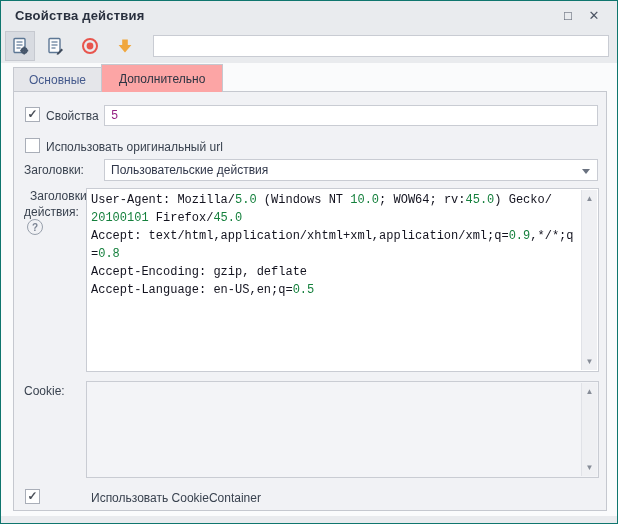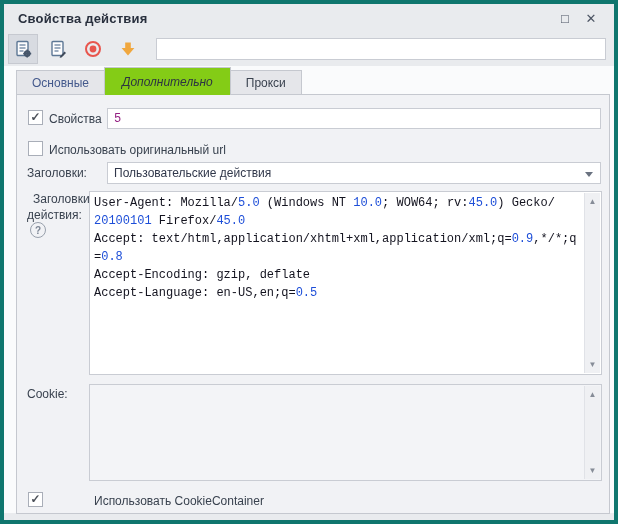--- a/index.html
+++ b/index.html
@@ -1,19 +1,19 @@
 <!DOCTYPE html>
 <html><head>
 <meta charset="utf-8">
 <style>
   * { margin:0; padding:0; box-sizing:border-box; }
   html,body { background:#cfd2d8; font-family:"Liberation Sans", sans-serif; }
   .window{
     position:relative; width:618px; height:524px;
-    background:#fafbfc; border:4px solid #0f766e; overflow:hidden;
+    background:#fafbfc; border:1px solid #0f766e; overflow:hidden;
   }
   
   .titlebar{
     position:absolute; left:0; top:0; right:0; height:28px;
     background:#e9ebee; display:flex; align-items:center; padding:0 10px 0 14px;
   }
   .title{ font-size:13px; font-weight:bold; color:#29303e; letter-spacing:.2px; }
   .titlebar .spacer{ flex:1; }
   .win-btn{
     width:26px; height:22px; display:flex; align-items:center; justify-content:center;
@@ -39,22 +39,22 @@
     display:flex; align-items:flex-end; padding-left:12px; background:#fafbfc;
   }
   .tab{
     height:24px; padding:0 15px; display:flex; align-items:center;
     background:#e5e6ea; border:1px solid #c5c8cf; border-bottom:none;
     font-size:12px; margin-left:-1px; position:relative; z-index:1; color:#3a424f;
   }
   .tab:first-child{ margin-left:0; }
   .tab.t-main{ color:#44598c; }
   .tab.active{
-    height:28px; background:#84cc16; color:#2d3442; z-index:3;
-    margin-bottom:-1px; padding:0 17px;font-style:italic;
+    height:28px; background:#fca5a5; color:#2d3442; z-index:3;
+    margin-bottom:-1px; padding:0 17px;
   }
   
   .panel{
     position:absolute; left:12px; top:90px; width:594px; height:420px;
     background:#f1f2f5; border:1px solid #c5c8cf; z-index:2;
   }
   .footer-strip{ position:absolute; left:0; right:0; bottom:0; height:7px; background:#e9ebee; }
 
   .checkbox{
     position:absolute; width:15px; height:15px; background:#fff; border:1px solid #a9aeb8;
@@ -87,21 +87,21 @@
   .editor{
     position:absolute; left:72px; border:1px solid #c9ccd3; background:#fff; overflow:hidden;
   }
   .editor.headers{ top:96px; width:513px; height:184px; }
   .editor.cookie{ top:289px; width:513px; height:97px; background:#f3f4f7; }
   .editor .text{
     position:absolute; left:0; top:0; right:17px; bottom:0; padding:2px 4px;
     font-family:"Liberation Mono", monospace; font-size:12px; line-height:18px;
     color:#13131f; white-space:pre; overflow:hidden;
   }
-  .editor .num{ color:#1d4ed8; }
+  .editor .num{ color:#15803d; }
   .vscroll{
     position:absolute; top:1px; right:1px; bottom:1px; width:16px;
     background:#eff0f3; border-left:1px solid #e0e2e7;
   }
   .sarrow{
     position:absolute; left:0; width:15px; height:15px; text-align:center;
     font-size:8px; color:#868c97; line-height:15px;
   }
   .sarrow.up{ top:1px; } .sarrow.down{ bottom:1px; }
 
@@ -159,21 +159,20 @@
           <path d="M7.2 3.5 L12.8 3.5 L12.8 9 L16.4 9 L10 16.5 L3.6 9 L7.2 9 Z" fill="#f0a73e"></path>
         </svg>
       </span>
     </div>
     <input type="text" value="" style="">
   </div>
 
   <div class="tabstrip">
     <div class="tab t-main">Основные</div>
     <div class="tab active">Дополнительно</div>
-    <div class="tab">Прокси</div>
   </div>
 
   <div class="panel">
 
     <div class="checkbox" style="left:11px; top:15px;">
       <span class="mark">✓</span>
     </div>
     <span class="lbl" style="left:32px; top:17px;">Свойства</span>
     <input class="redirect-input" type="text" value="5" style="">
 

